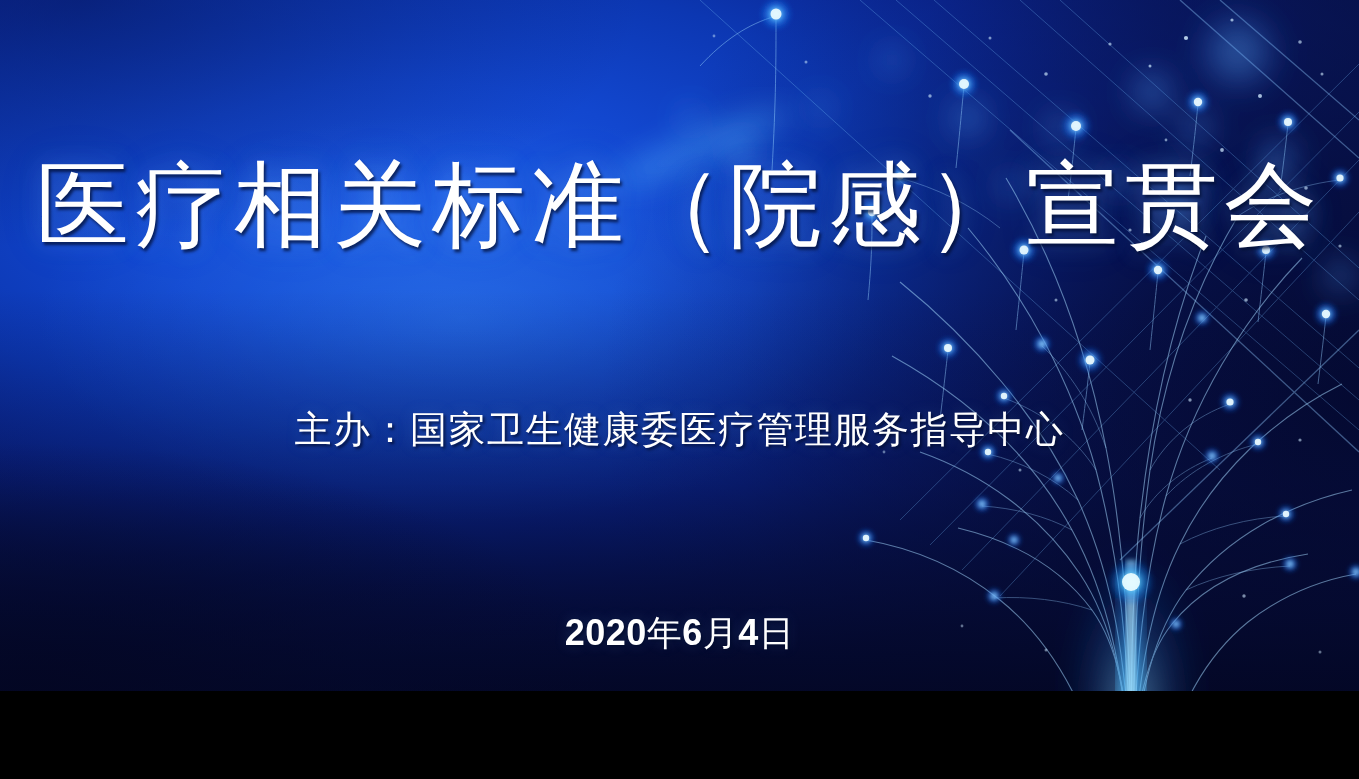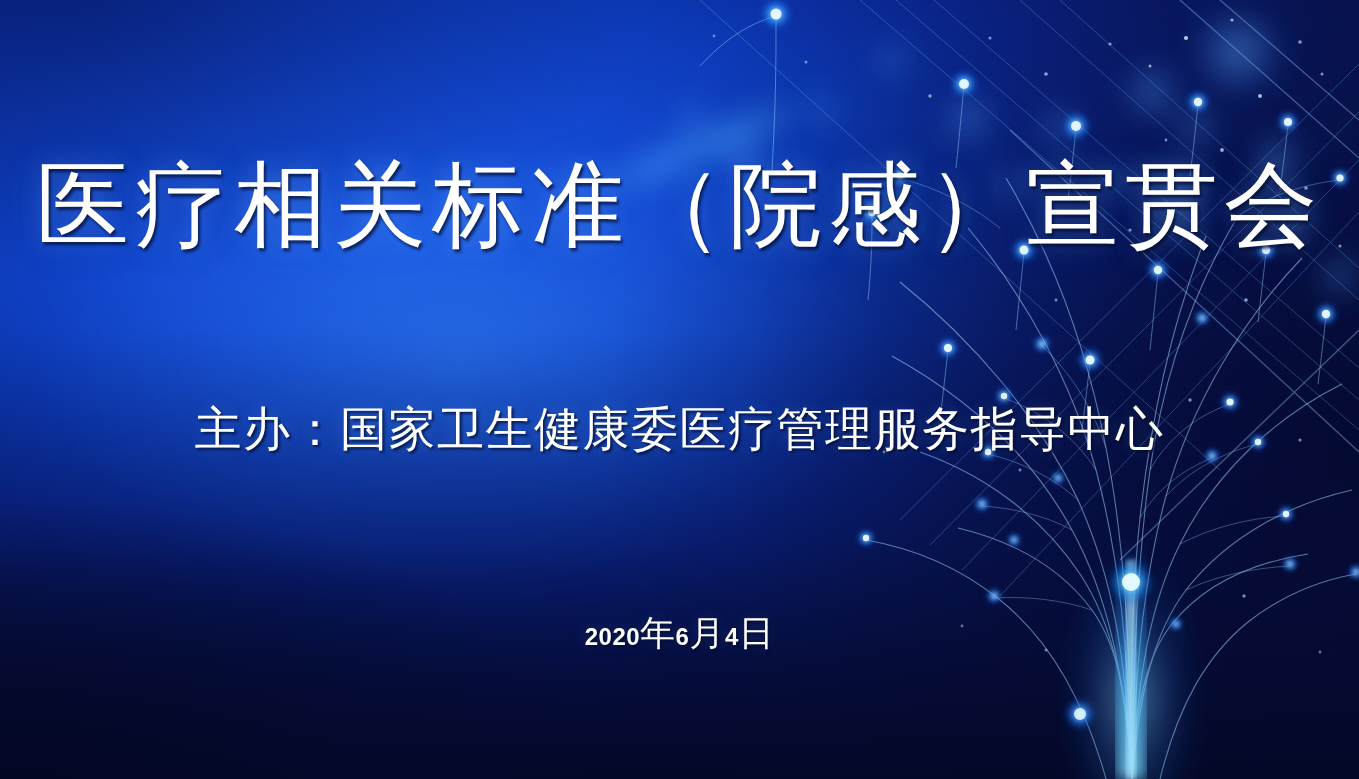--- a/index.html
+++ b/index.html
@@ -1,19 +1,19 @@
 <!DOCTYPE html>
 <html><head>
 <meta charset="utf-8">
 <title>Slide</title>
 <style>
   html,body{margin:0;padding:0;background:#000;}
   #slide{
     position:relative;
-    width:1359px;height:779px;
+    width:1359px;height:691px;
     overflow:hidden;
     font-family:"Liberation Serif","DejaVu Serif",serif;
     background:#0b2a96;
     user-select:none;
   }
 
   
   .bg-layer{position:absolute;inset:0;}
 
   .bg-base{
@@ -65,21 +65,21 @@
       0 0 46px rgba(60,130,255,.18);
   }
 
   .subtitle-block{
     position:absolute;
     left:0;right:0;
     top:396px;
     text-align:center;
   }
   .subtitle{
-    font-size:47px;
+    font-size:37px;
     line-height:67px;
     letter-spacing:1.5px;
     color:#ffffff;
     white-space:nowrap;
     text-shadow:
       2px 2px 3px rgba(0,10,44,.80),
       0 0 16px rgba(120,190,255,.22);
   }
 
   .date{
@@ -91,21 +91,21 @@
     color:#ffffff;
     font-size:35px;
     letter-spacing:0.5px;
     text-shadow:
       2px 2px 3px rgba(0,10,44,.82),
       0 0 14px rgba(120,190,255,.20);
   }
   .date .num{
     font-family:"Liberation Sans","DejaVu Sans",sans-serif;
     font-weight:bold;
-    font-size:24px;
+    font-size:36px;
   }
   .date .cn{
     font-family:"Liberation Serif","DejaVu Serif",serif;
     font-weight:normal;
   }
 </style>
 </head>
 <body>
 
 <div id="slide">

